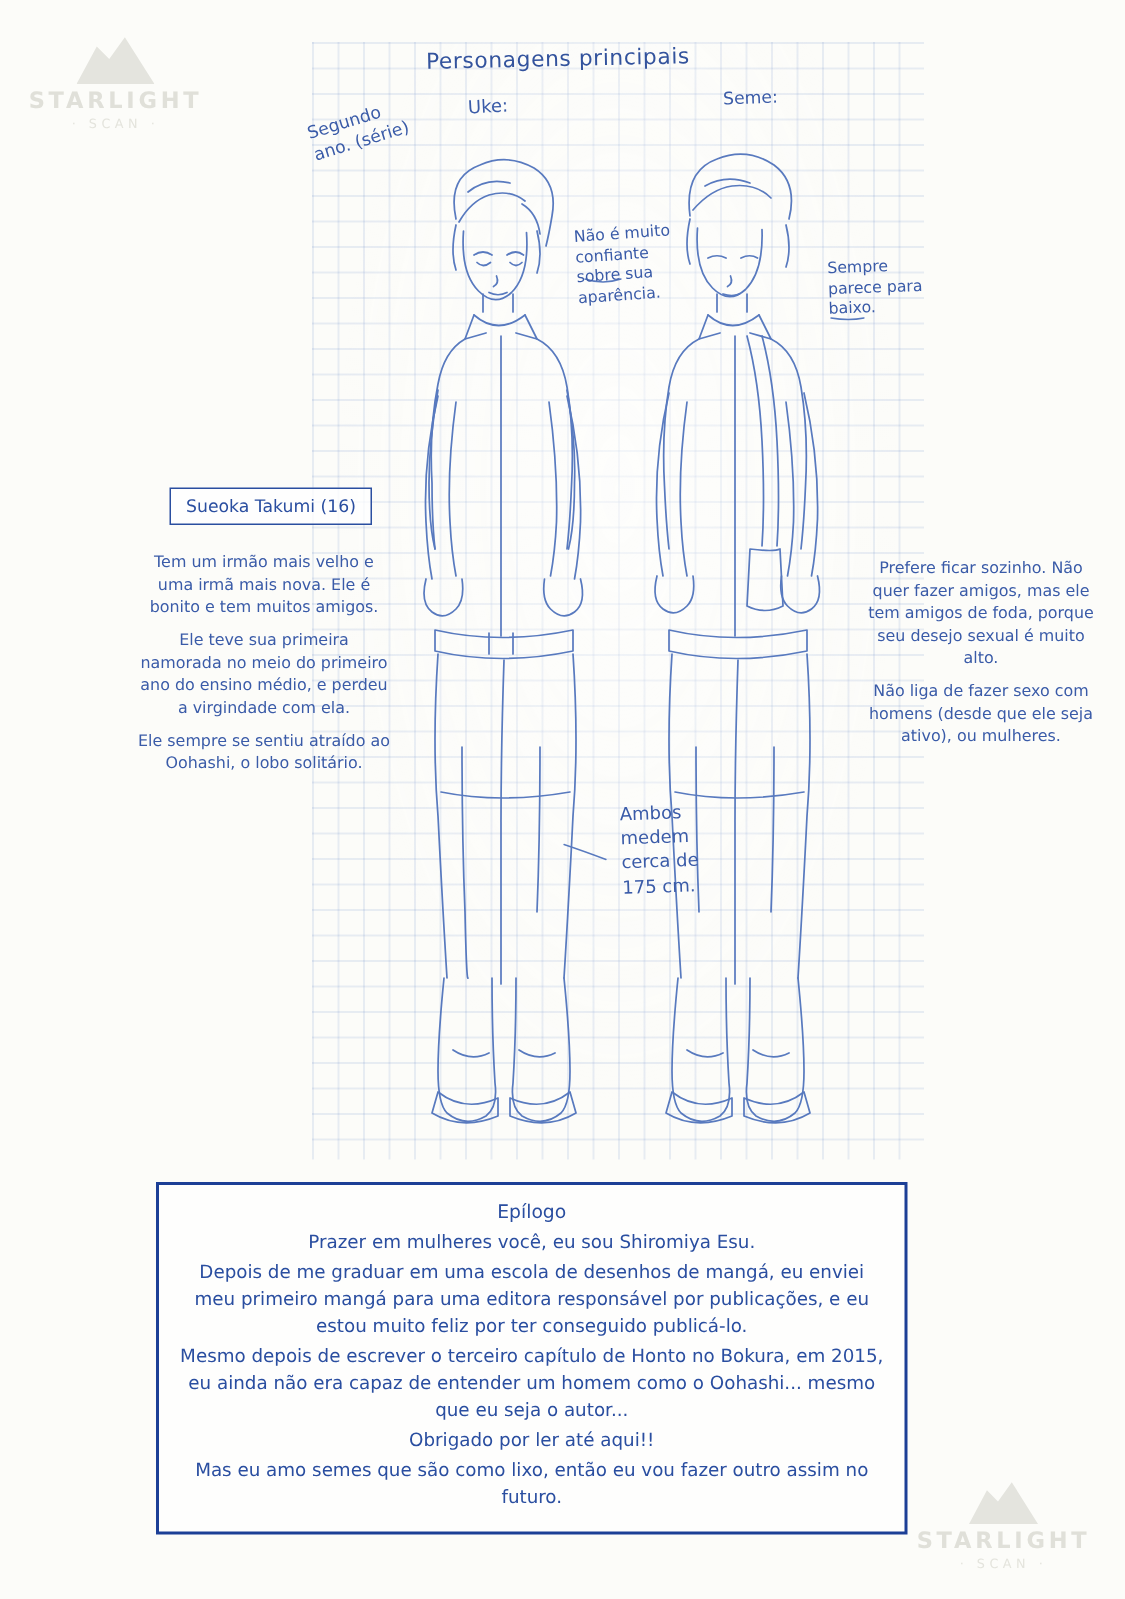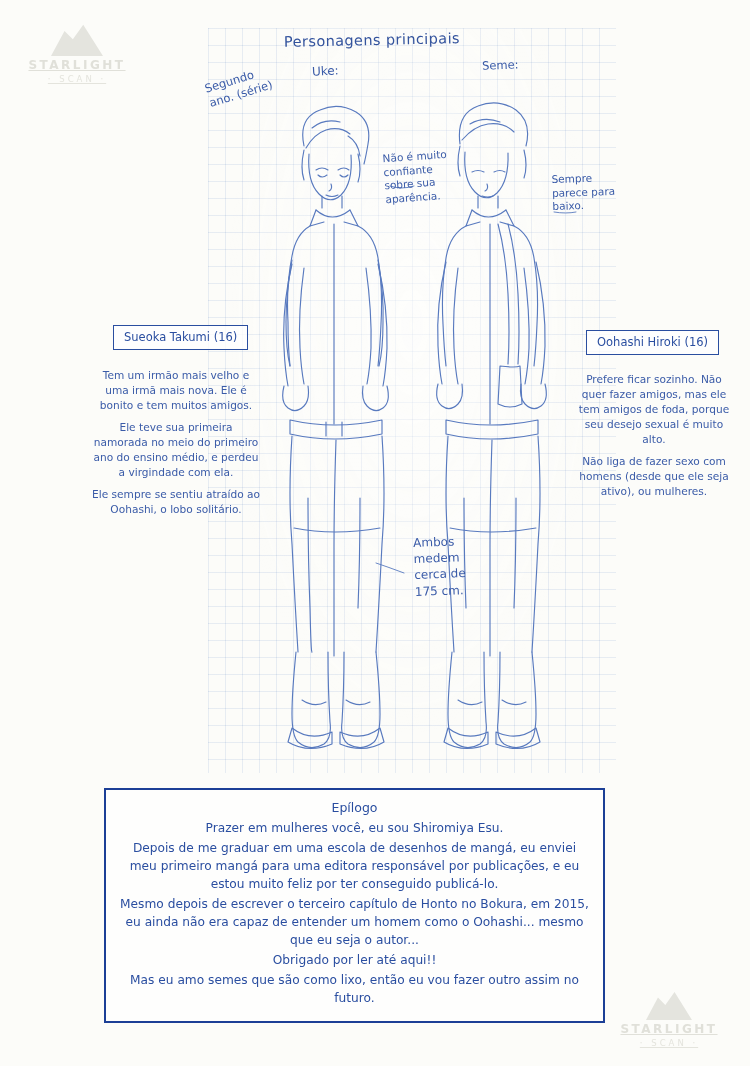--- a/index.html
+++ b/index.html
@@ -32,26 +32,26 @@
   .wm-top { left: 18px; top: 18px; width: 118px; }
   .wm-bot { right: 22px; bottom: 18px; width: 118px; }
   .wm-mountain {
     width: 52px; height: 38px;
     margin: 0 auto 2px auto;
     background: #e4e4de;
     clip-path: polygon(0% 100%, 26% 34%, 42% 56%, 62% 18%, 100% 100%);
   }
   .wm-mountain.small { width: 46px; height: 34px; }
   .wm-title {
-    font-size: 12px; letter-spacing: 2.5px;
-    color: #e0e0d9; font-weight: bold; text-decoration: underline;
+    font-size: 15px; letter-spacing: 2.5px;
+    color: #e0e0d9; font-weight: bold;
   }
   .wm-sub {
     font-size: 8.5px; letter-spacing: 3px;
-    color: #e4e4dd; margin-top: 2px; text-decoration: underline;
+    color: #e4e4dd; margin-top: 2px;
   }
 
   
   .grid-paper {
     position: absolute;
     left: 208px; top: 28px;
     width: 408px; height: 745px;
     background-image:
       linear-gradient(to right, rgba(120,150,205,0.18) 1px, transparent 1px),
       linear-gradient(to bottom, rgba(120,150,205,0.18) 1px, transparent 1px);
@@ -317,21 +317,20 @@
 aparência.</div>
   <div class="anno anno-baixo hand">Sempre
 parece para
 baixo.</div>
   <div class="anno anno-altura hand">Ambos
 medem
 cerca de
 175 cm.</div>
 
   <div class="plaque hand plaque-left">Sueoka Takumi (16)</div>
-  <div class="plaque hand plaque-right">Oohashi Hiroki (16)</div>
 
   <div class="desc hand desc-left">
     <p>Tem um irmão mais velho e uma irmã mais nova. Ele é bonito e tem muitos amigos.</p>
     <p>Ele teve sua primeira namorada no meio do primeiro ano do ensino médio, e perdeu a virgindade com ela.</p>
     <p>Ele sempre se sentiu atraído ao Oohashi, o lobo solitário.</p>
   </div>
 
   <div class="desc hand desc-right">
     <p>Prefere ficar sozinho. Não quer fazer amigos, mas ele tem amigos de foda, porque seu desejo sexual é muito alto.</p>
     <p>Não liga de fazer sexo com homens (desde que ele seja ativo), ou mulheres.</p>

